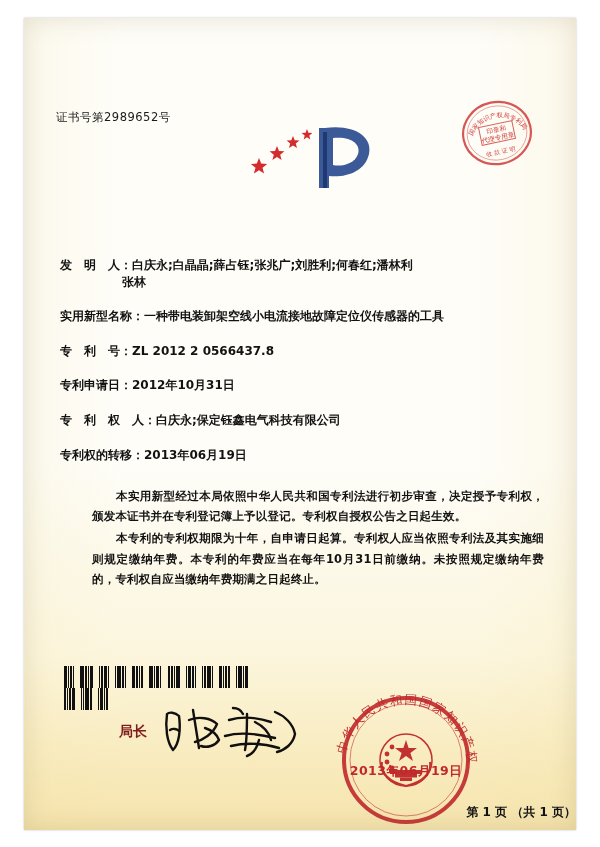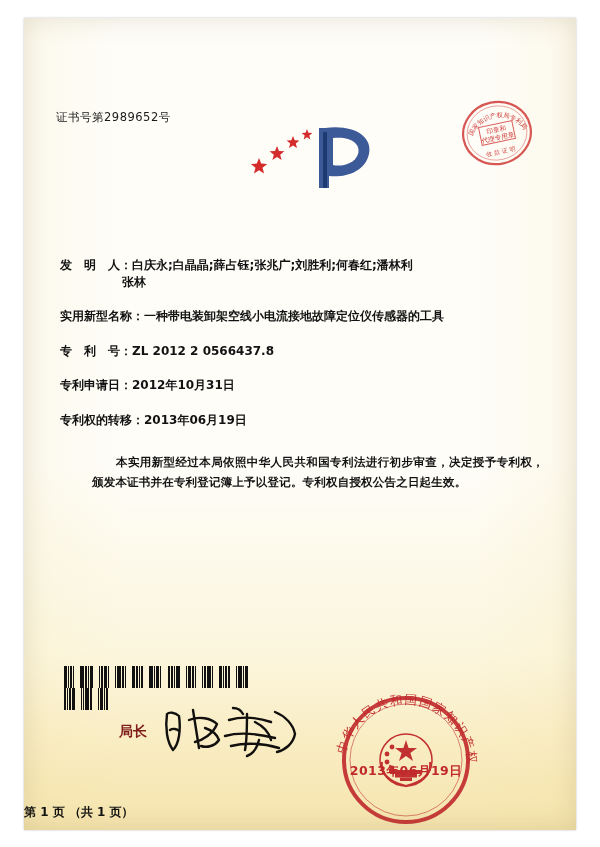--- a/index.html
+++ b/index.html
@@ -161,21 +161,21 @@
     color: #c0282b;
     font-size: 12.5px;
     font-weight: bold;
     letter-spacing: 0.5px;
   }
   .footer {
     position: absolute;
     left: 0;
     right: 0;
     top: 786px;
-    text-align: left;
+    text-align: right;
     font-size: 12px;
     font-weight: bold;
     color: #111;
   }
   .edge-shadow {
     position: absolute;
     inset: 0;
     box-shadow: inset 0 0 26px rgba(120,105,60,0.18);
     pointer-events: none;
   }
@@ -234,27 +234,31 @@
       </div>
 
       <div class="field-inline">
         <span>专　利　号：</span><span>ZL 2012 2 0566437.8</span>
       </div>
 
       <div class="field-inline">
         <span>专利申请日：</span><span>2012年10月31日</span>
       </div>
 
+      <div class="field-inline">
+        <span>专　利　权　人：</span><span>白庆永;保定钰鑫电气科技有限公司</span>
+      </div>
 
       <div class="field-inline">
         <span>专利权的转移：</span><span>2013年06月19日</span>
       </div>
 
       <div class="paragraphs">
         <p>本实用新型经过本局依照中华人民共和国专利法进行初步审查，决定授予专利权，颁发本证书并在专利登记簿上予以登记。专利权自授权公告之日起生效。</p>
+        <p>本专利的专利权期限为十年，自申请日起算。专利权人应当依照专利法及其实施细则规定缴纳年费。本专利的年费应当在每年10月31日前缴纳。未按照规定缴纳年费的，专利权自应当缴纳年费期满之日起终止。</p>
       </div>
     </div>
 
     <div class="barcode">
       <span style="width:3px"></span><span style="width:1px"></span><span style="width:2px"></span><span style="width:1px"></span>
       <span style="width:4px"></span><span style="width:2px"></span><span style="width:1px"></span><span style="width:3px"></span>
       <span style="width:1px"></span><span style="width:2px"></span><span style="width:3px"></span><span style="width:1px"></span>
       <span style="width:1px"></span><span style="width:4px"></span><span style="width:2px"></span><span style="width:1px"></span>
       <span style="width:3px"></span><span style="width:2px"></span><span style="width:1px"></span><span style="width:2px"></span>
       <span style="width:4px"></span><span style="width:1px"></span><span style="width:3px"></span><span style="width:1px"></span>

